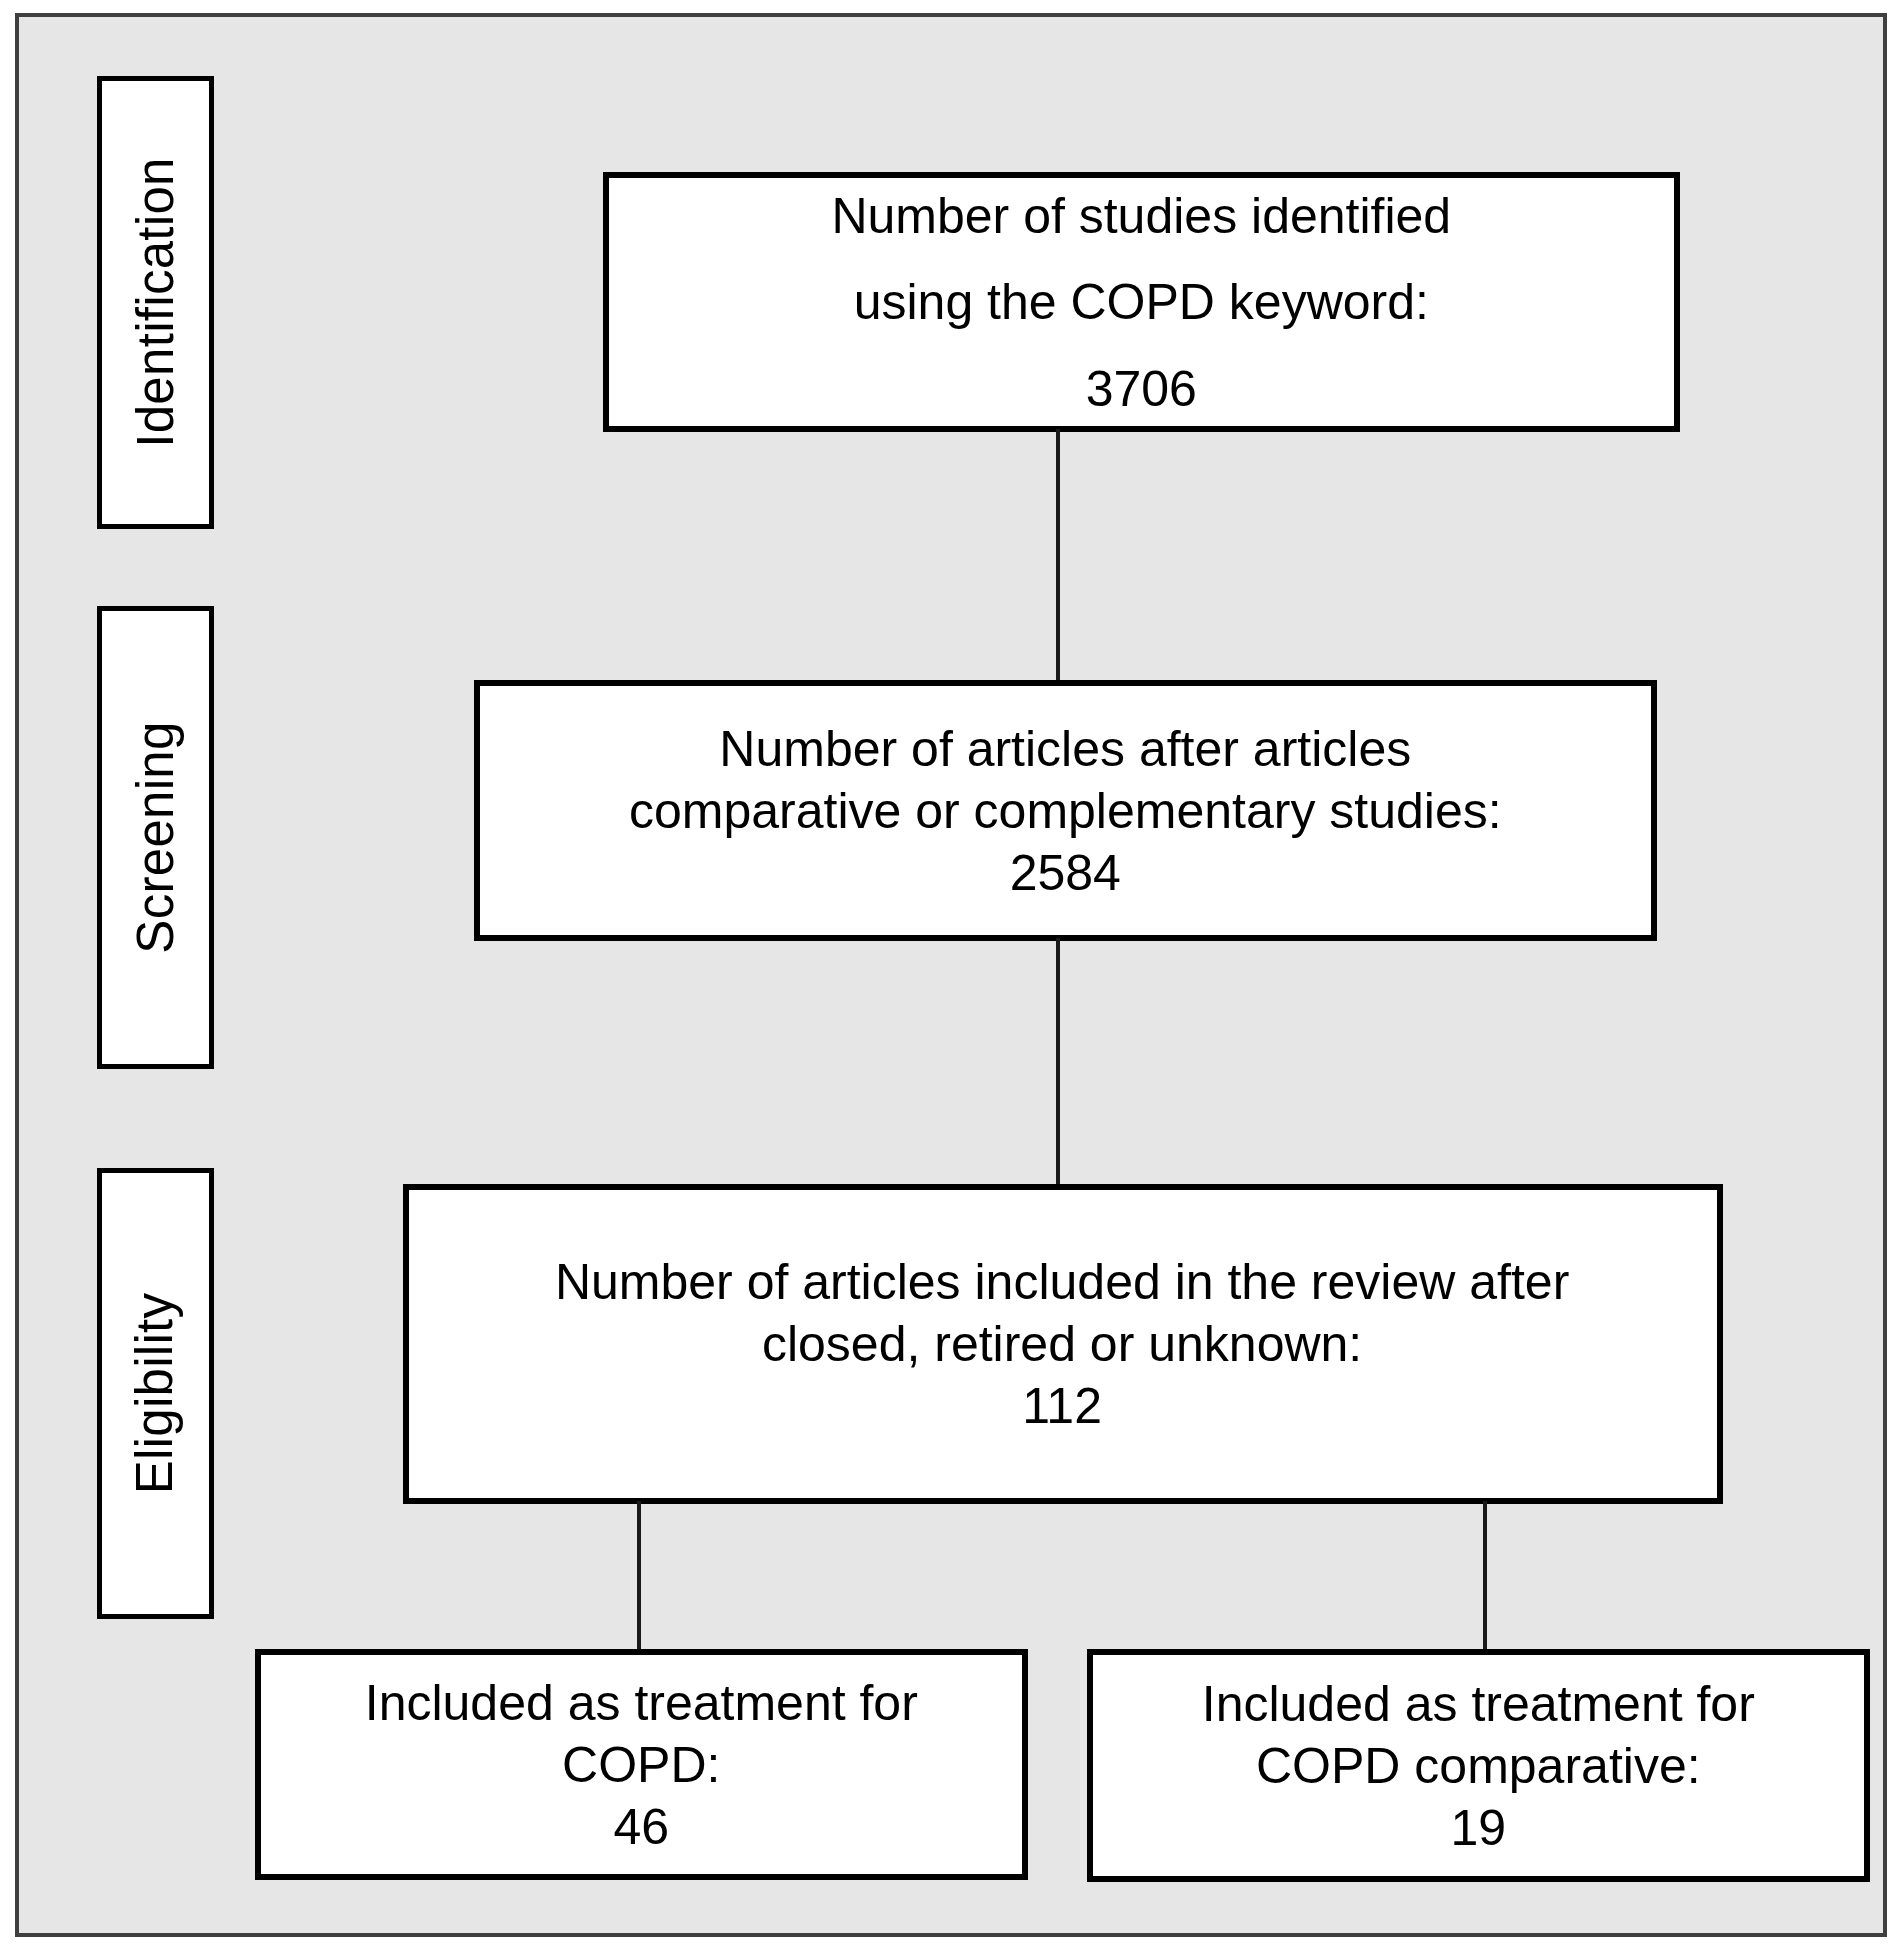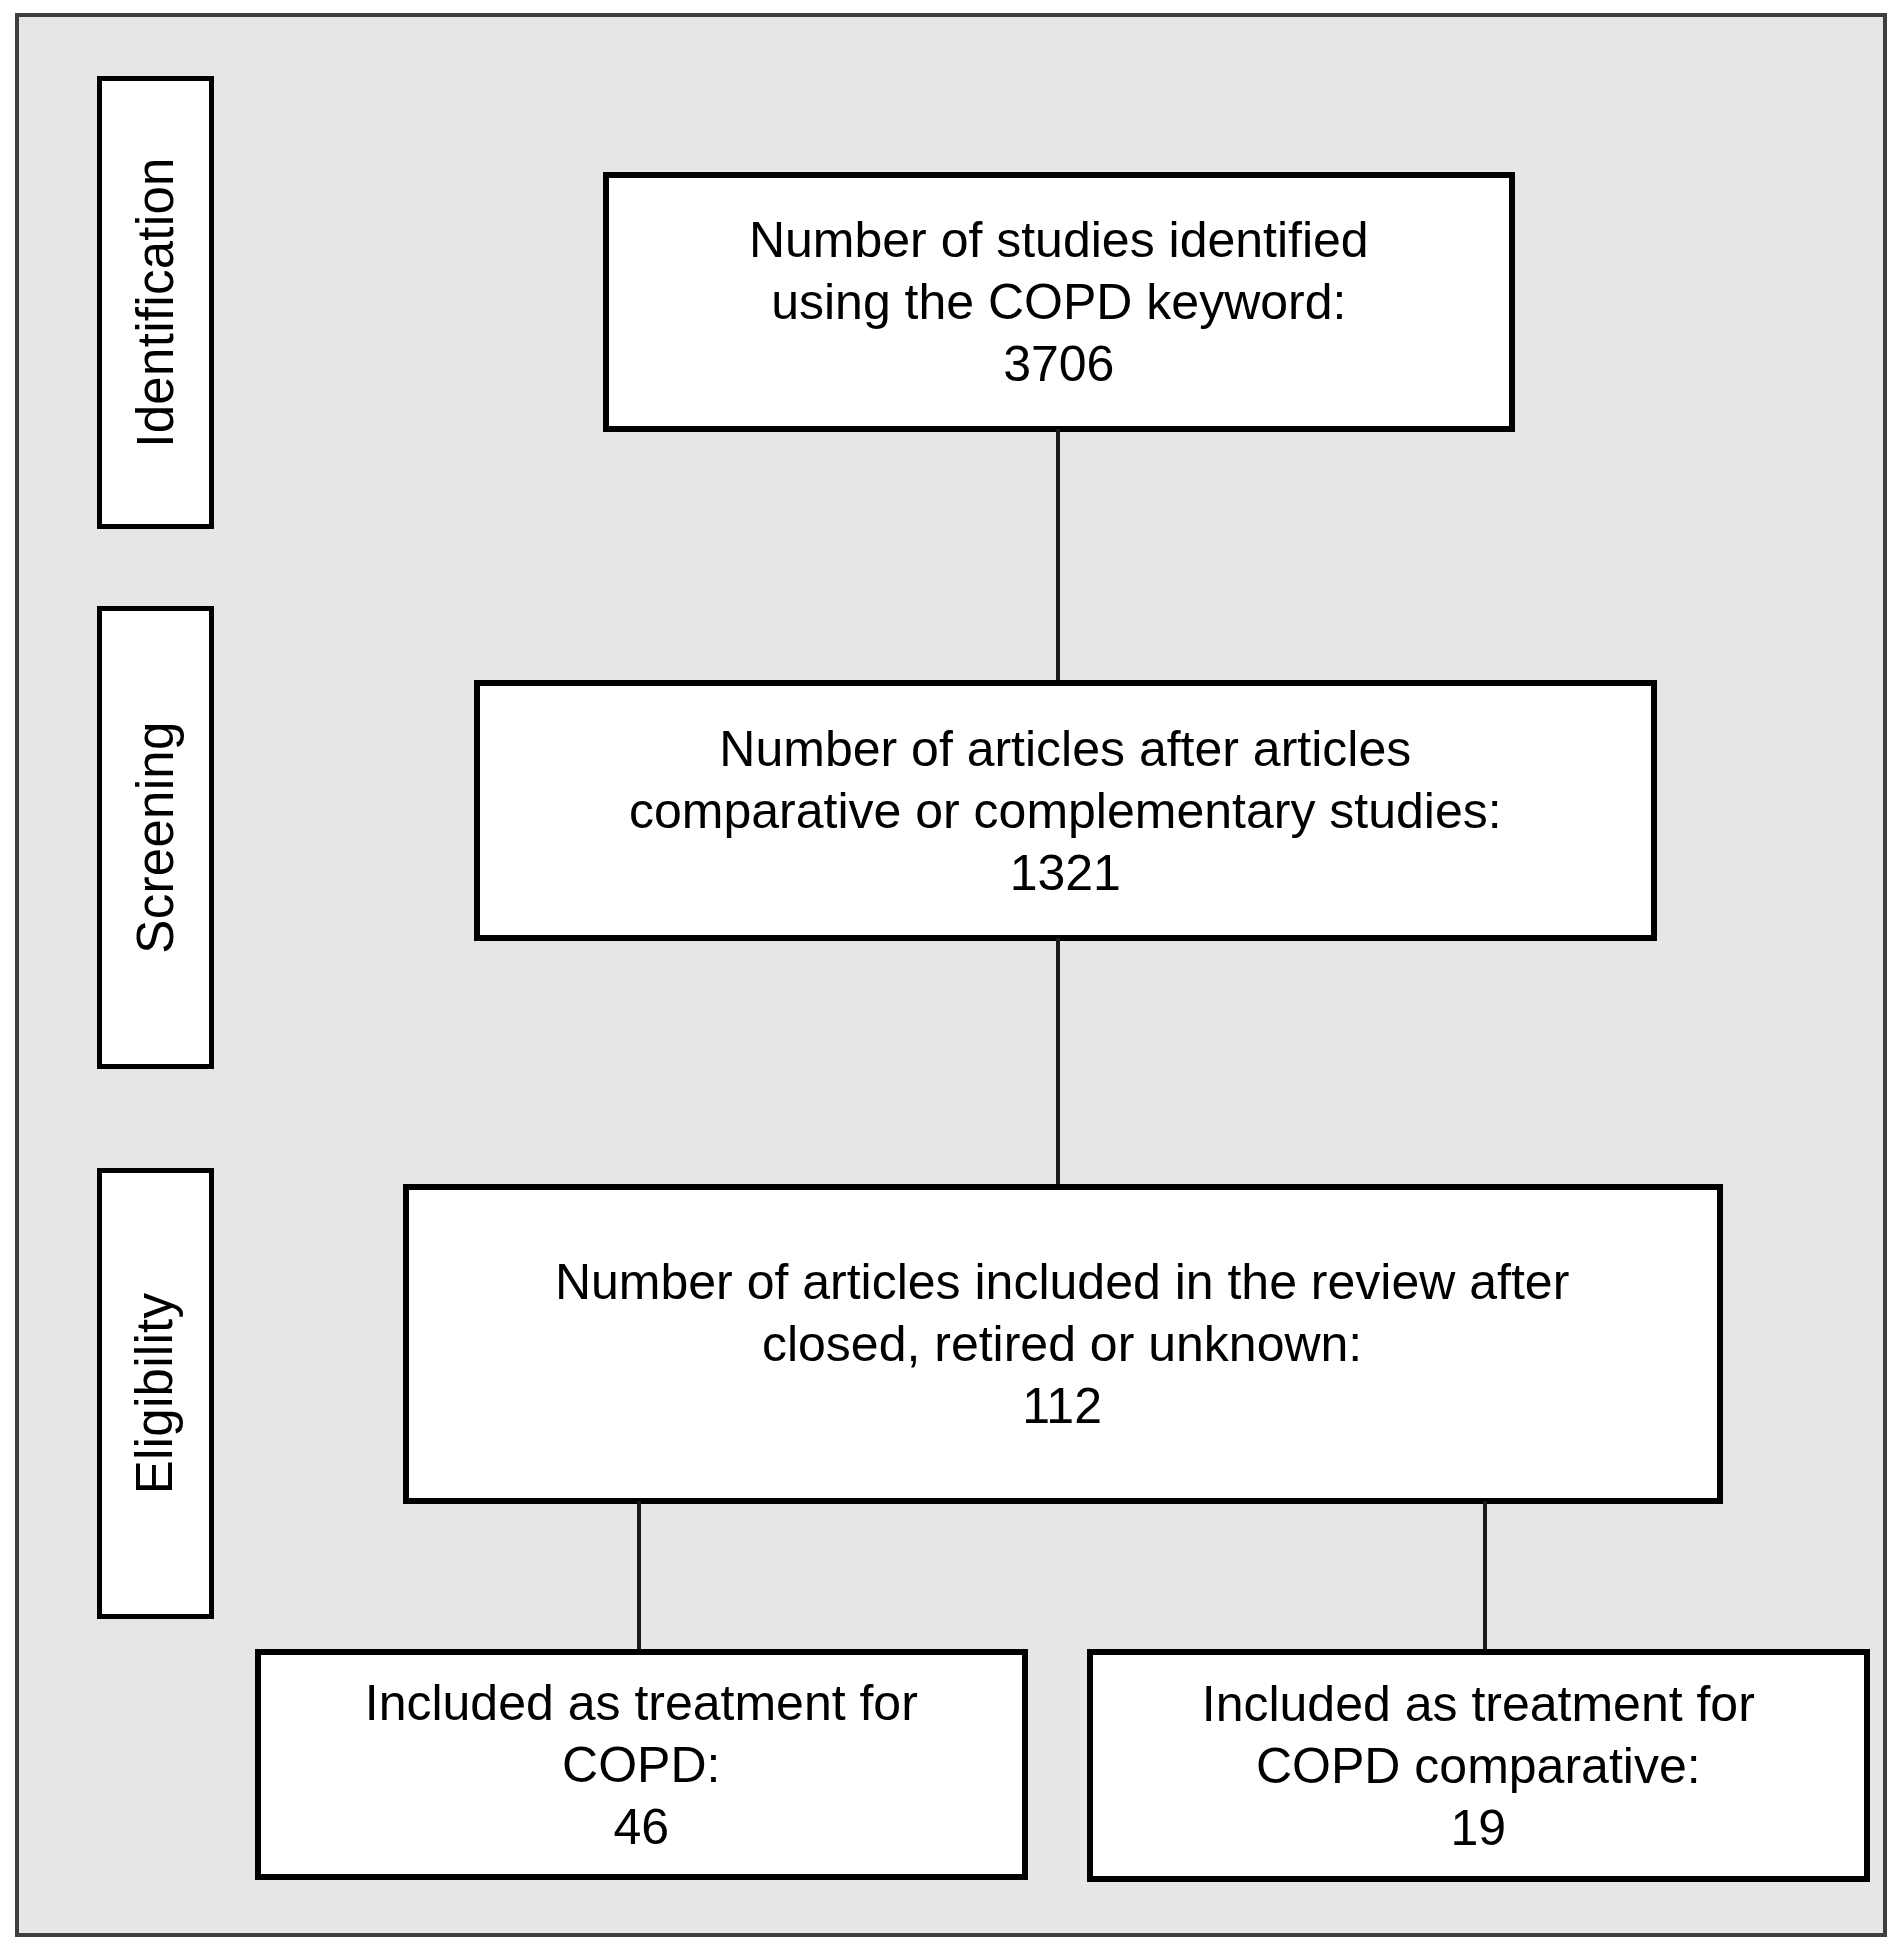--- a/index.html
+++ b/index.html
@@ -87,22 +87,23 @@
   .flow-box .line {
     font-size: 50px;
     line-height: 1.24;
     color: #000000;
     white-space: nowrap;
   }
 
   #box-identified {
     left: 584px;
     top: 155px;
-    width: 912px;
+    width: 1077px;
     height: 260px;
+    justify-content: space-between;
   }
   #box-screened {
     left: 455px;
     top: 663px;
     width: 1183px;
     height: 261px;
   }
   #box-eligible {
     left: 384px;
     top: 1167px;
@@ -176,21 +177,21 @@
       <div class="line">Number of studies identified</div>
       <div class="line">using the COPD keyword:</div>
       <div class="line">3706</div>
     </div>
 
     <div class="connector" id="connector-1-2"></div>
 
     <div class="flow-box" id="box-screened">
       <div class="line">Number of articles after articles</div>
       <div class="line">comparative or complementary studies:</div>
-      <div class="line">1321</div>
+      <div class="line">2584</div>
     </div>
 
     <div class="connector" id="connector-2-3"></div>
 
     <div class="flow-box" id="box-eligible">
       <div class="line">Number of articles included in the review after</div>
       <div class="line">closed, retired or unknown:</div>
       <div class="line">112</div>
     </div>
 

